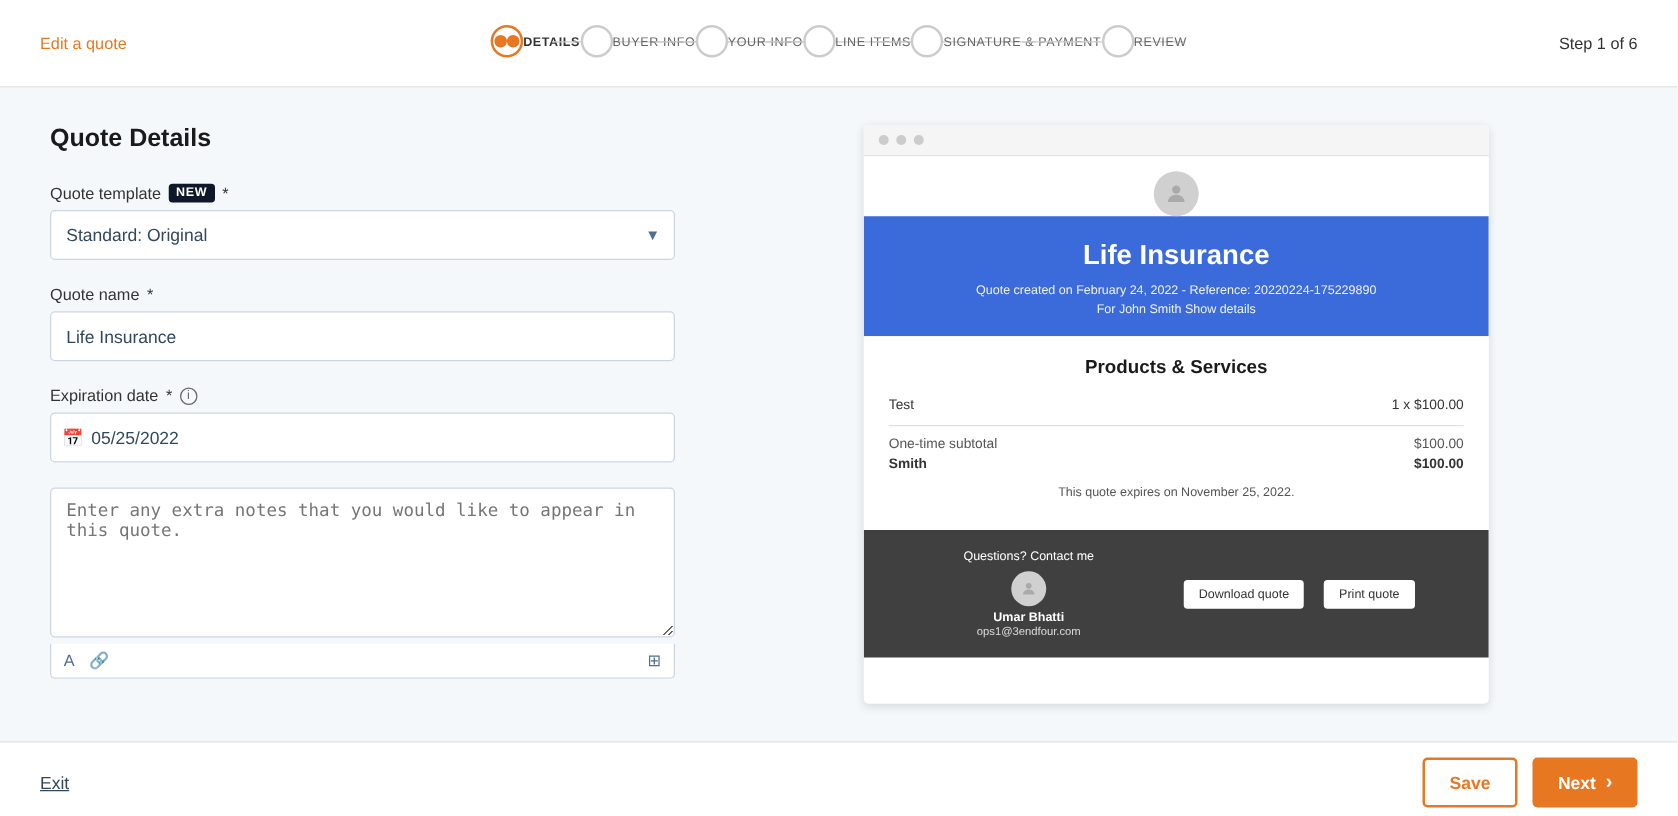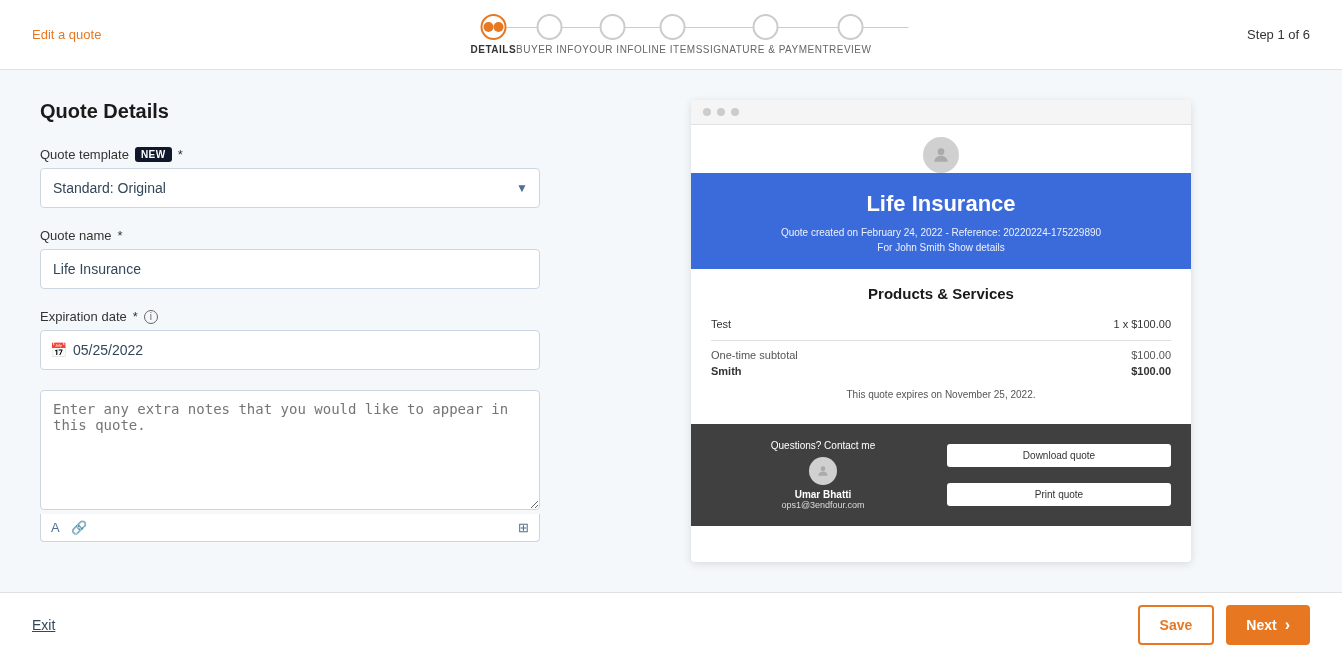--- a/index.html
+++ b/index.html
@@ -33,21 +33,21 @@
       display: flex;
       align-items: center;
       justify-content: center;
       flex: 1;
       position: absolute;
       left: 50%;
       transform: translateX(-50%);
     }
     .stepper-item {
       display: flex;
-      flex-direction: column;
+      flex-direction: row;
       align-items: center;
       position: relative;
     }
     .stepper-item:not(:last-child)::after {
       content: '';
       position: absolute;
       top: 13px;
       left: calc(50% + 13px);
       width: 130px;
       height: 1px;
@@ -367,21 +367,21 @@
       font-size: 10px;
       color: #fff;
       font-weight: 600;
     }
     .footer-email {
       font-size: 9px;
       color: rgba(255,255,255,0.8);
     }
     .footer-buttons {
       display: flex;
-      flex-direction: column;
+      flex-direction: row;
       gap: 16px;
       flex: 1;
     }
     .footer-btn {
       background: #fff;
       color: #333;
       border: none;
       border-radius: 3px;
       padding: 6px 12px;
       font-size: 10px;

